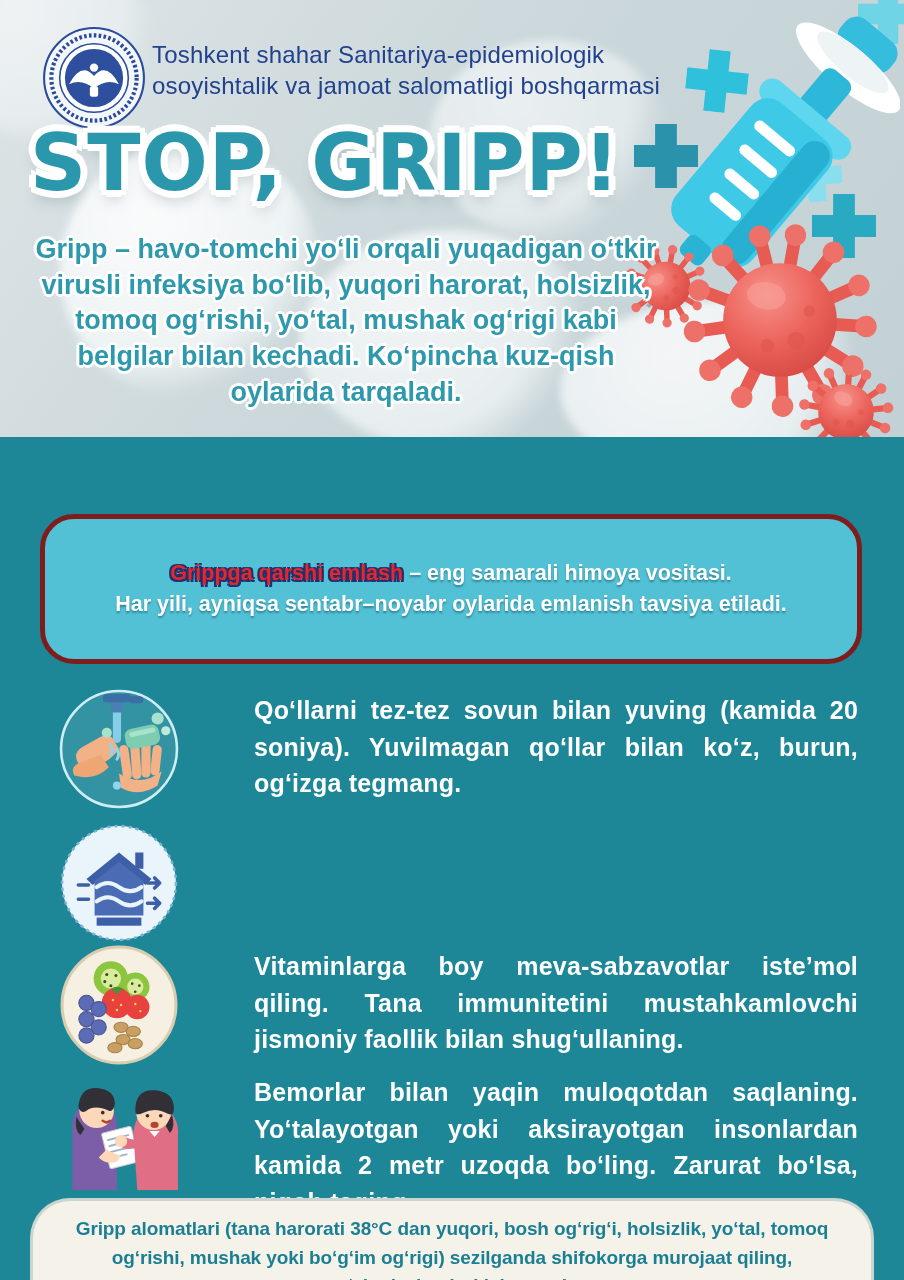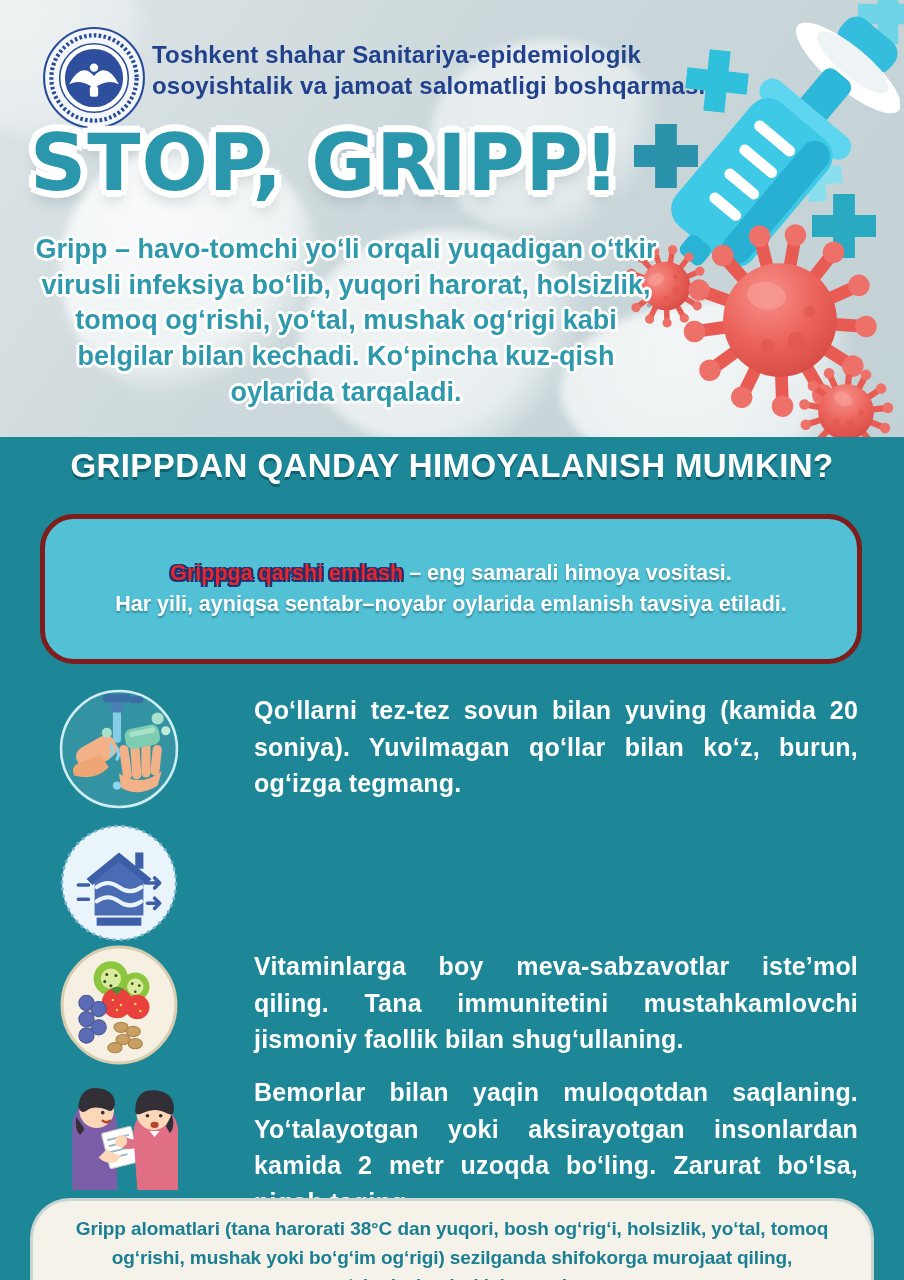--- a/index.html
+++ b/index.html
@@ -17,21 +17,21 @@
   .blob.b1{ left:60px;  top:140px; width:260px; height:260px;}
   .blob.b2{ left:300px; top:230px; width:300px; height:220px; opacity:.75;}
   .blob.b3{ left:560px; top:300px; width:330px; height:180px; opacity:.8;}
   .blob.b4{ left:430px; top:40px;  width:240px; height:200px; opacity:.6;}
   .blob.b5{ left:-60px; top:-40px; width:220px; height:180px; opacity:.55;}
 
   
   .org-logo{ position:absolute; left:42px; top:26px; width:104px; height:104px; }
   .org-name{
     position:absolute; left:152px; top:40px; width:560px;
-    font-size:24px; font-weight:bold; color:#21418c; line-height:1.28; letter-spacing:.2px;
+    font-size:24px; font-weight:normal; color:#21418c; line-height:1.28; letter-spacing:.2px;
   }
 
   
   .hero-title{
     position:absolute; left:30px; top:118px;
     font-family:"DejaVu Sans", sans-serif;
     font-size:78px; font-weight:bold; letter-spacing:1px; color:#2b97ad; white-space:nowrap;
     text-shadow:
       -5px -5px 0 #fff, 5px -5px 0 #fff, -5px 5px 0 #fff, 5px 5px 0 #fff,
       -7px 0 0 #fff, 7px 0 0 #fff, 0 -7px 0 #fff, 0 7px 0 #fff,
@@ -199,21 +199,20 @@
   </svg>
   <svg class="virus" style="left:798px; top:364px; width:96px; height:96px; transform:rotate(28deg)" viewBox="0 0 200 200">
     <use href="#virus-shape"></use>
   </svg>
 
   <div class="hero-title">STOP, GRIPP!</div>
   <div class="hero-desc">Gripp – havo-tomchi yo‘li orqali yuqadigan o‘tkir virusli infeksiya bo‘lib, yuqori harorat, holsizlik, tomoq og‘rishi, yo‘tal, mushak og‘rigi kabi belgilar bilan kechadi. Ko‘pincha kuz-qish oylarida tarqaladi.</div>
 
   <div class="band"></div>
 
-  <div class="band-heading">GRIPPDAN QANDAY HIMOYALANISH MUMKIN?</div>
 
   <div class="vaccine-box">
     <div>
       <span class="red">Grippga qarshi emlash</span><span> – eng samarali himoya vositasi.</span>
     </div>
     <div>Har yili, ayniqsa sentabr–noyabr oylarida emlanish tavsiya etiladi.</div>
   </div>
 
   <div class="tip-row row1">
     <svg class="tip-icon-wrap" viewBox="0 0 120 120">

